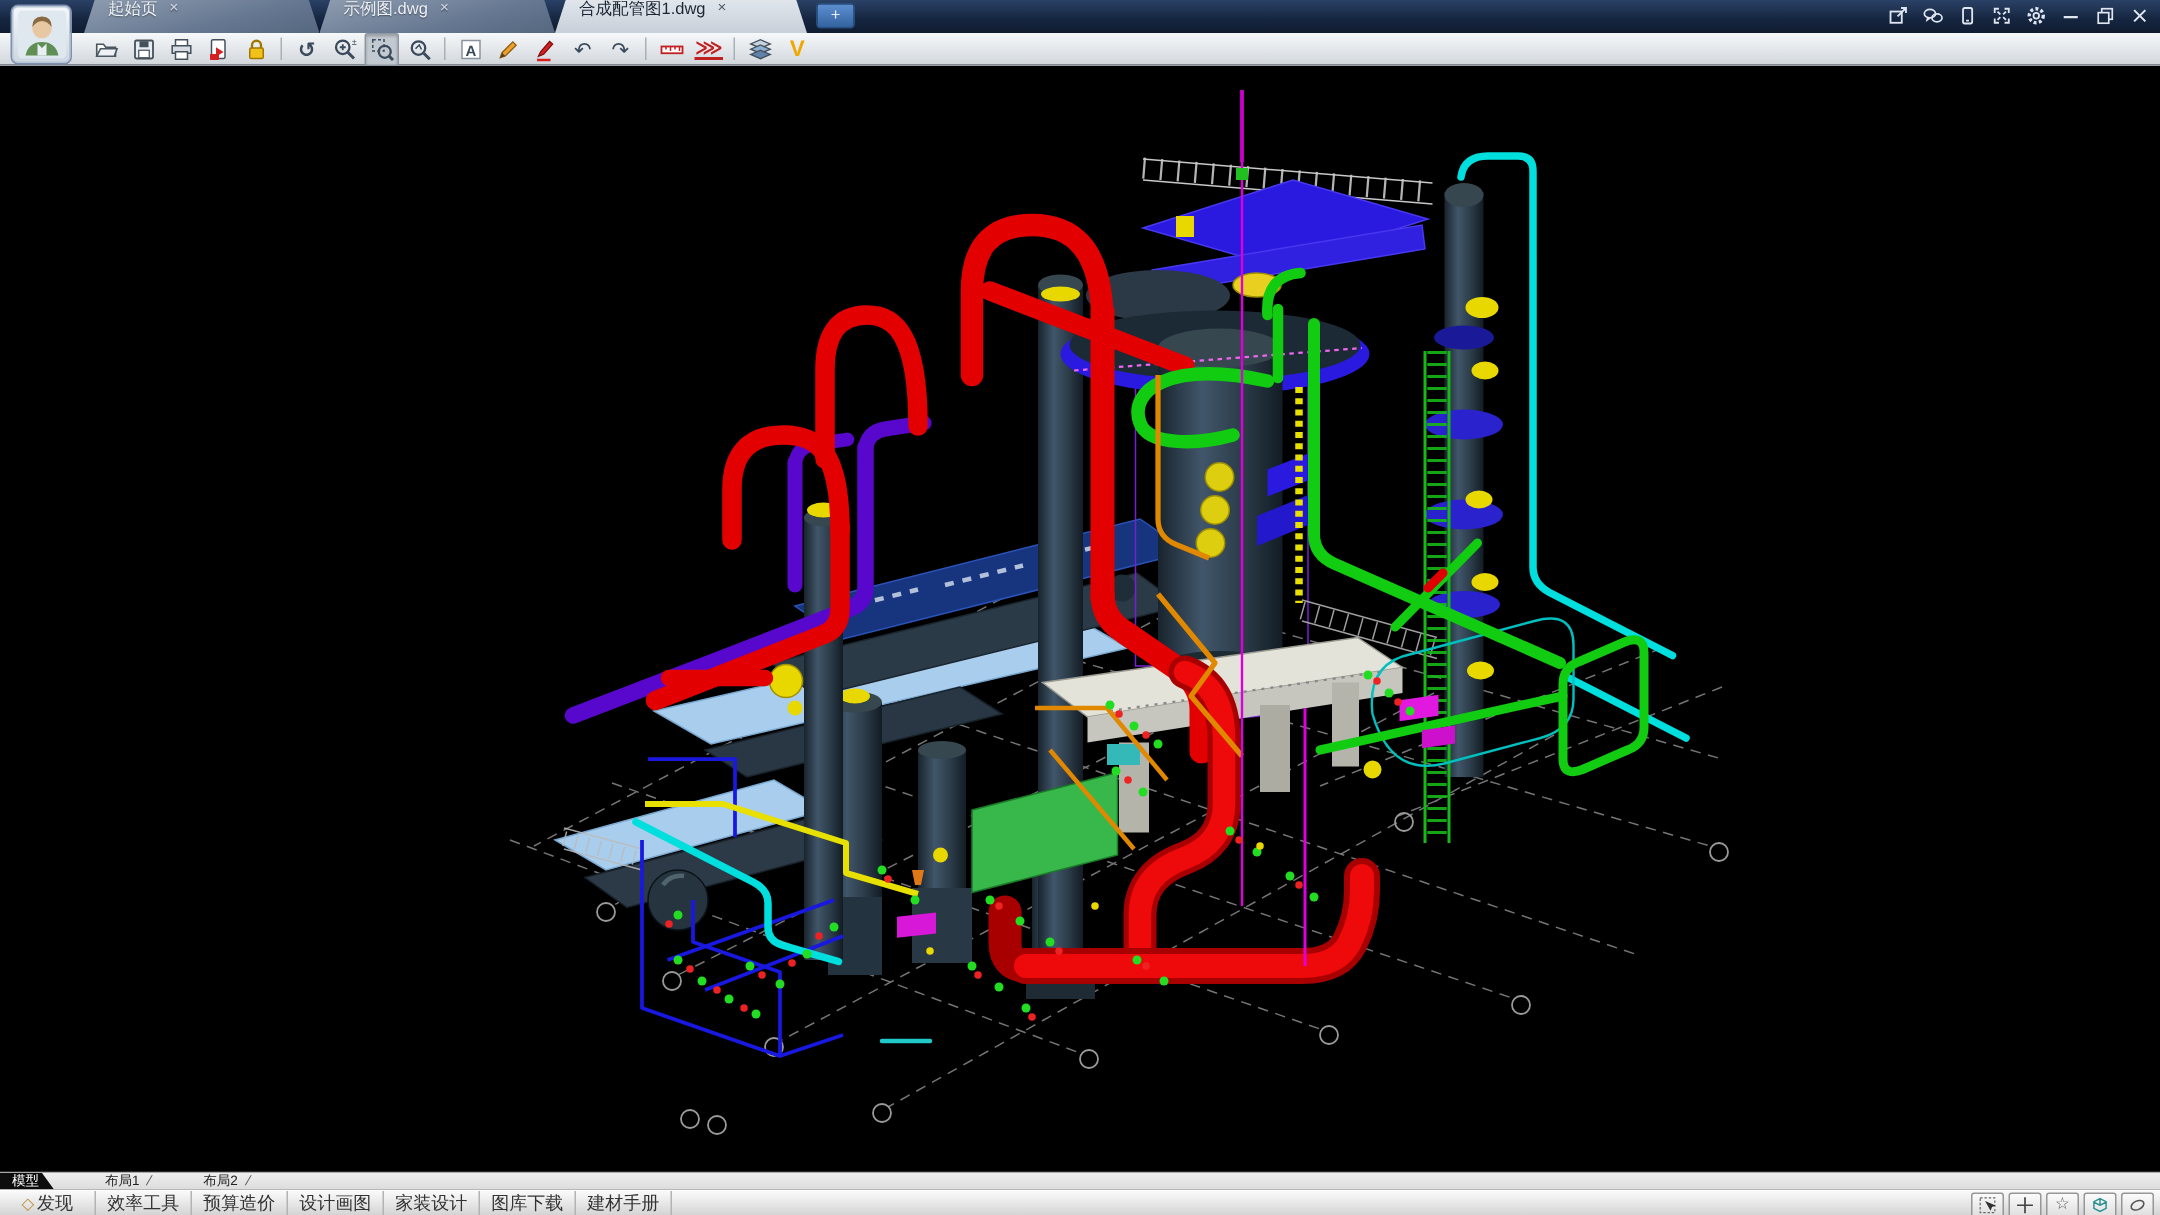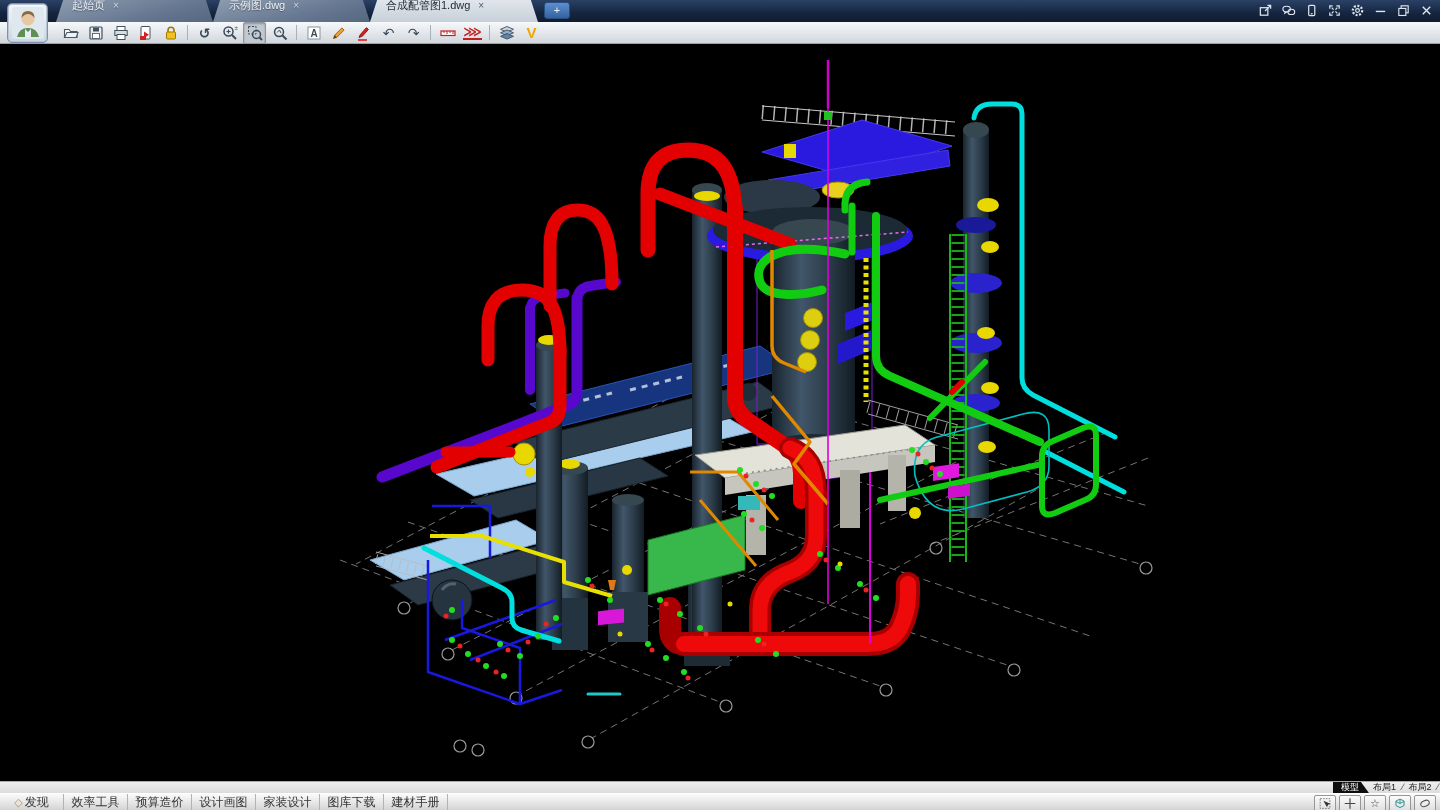--- a/index.html
+++ b/index.html
@@ -42,24 +42,24 @@
           background:linear-gradient(#f4f7fa,#cdd7e2);box-shadow:0 0 0 1px #b9c6d6 inset;
           display:flex;align-items:center;justify-content:center;}
 
   
   .viewport{flex:0 0 737px;height:737px;background:#000;position:relative;overflow:hidden;}
   .viewport svg{display:block;}
 
   
   .layoutbar{height:11px;flex:0 0 11px;background:linear-gradient(#efefef,#dcdcdc);
              border-top:1px solid #aaa;display:flex;align-items:stretch;font-size:9px;
-             line-height:11px;color:#222;justify-content:flex-end;}
+             line-height:11px;color:#222;}
   .ltab-active{background:#0d0d0d;color:#fff;padding:0 10px 0 8px;
                clip-path:polygon(0 0,calc(100% - 8px) 0,100% 100%,0 100%);}
-  .ltab{padding:0 4px;}
+  .ltab{padding:0 4px;margin-left:30px;}
   .lslash{color:#555;transform:skewX(-18deg);padding:0 1px;}
 
   
   .menubar{height:18px;flex:0 0 18px;background:linear-gradient(#fafafa,#e3e3e3 55%,#cfcfcf);
            border-top:1px solid #fff;display:flex;align-items:stretch;position:relative;
            font-size:12px;color:#333;}
   .mitem{width:63px;text-align:center;line-height:17px;border-right:1px solid #b3b3b3;
          white-space:nowrap;overflow:hidden;}
   .mitem .micon{color:#c09040;font-size:11px;margin-right:2px;}
   .statusicons{position:absolute;right:4px;top:1px;display:flex;gap:3px;}

